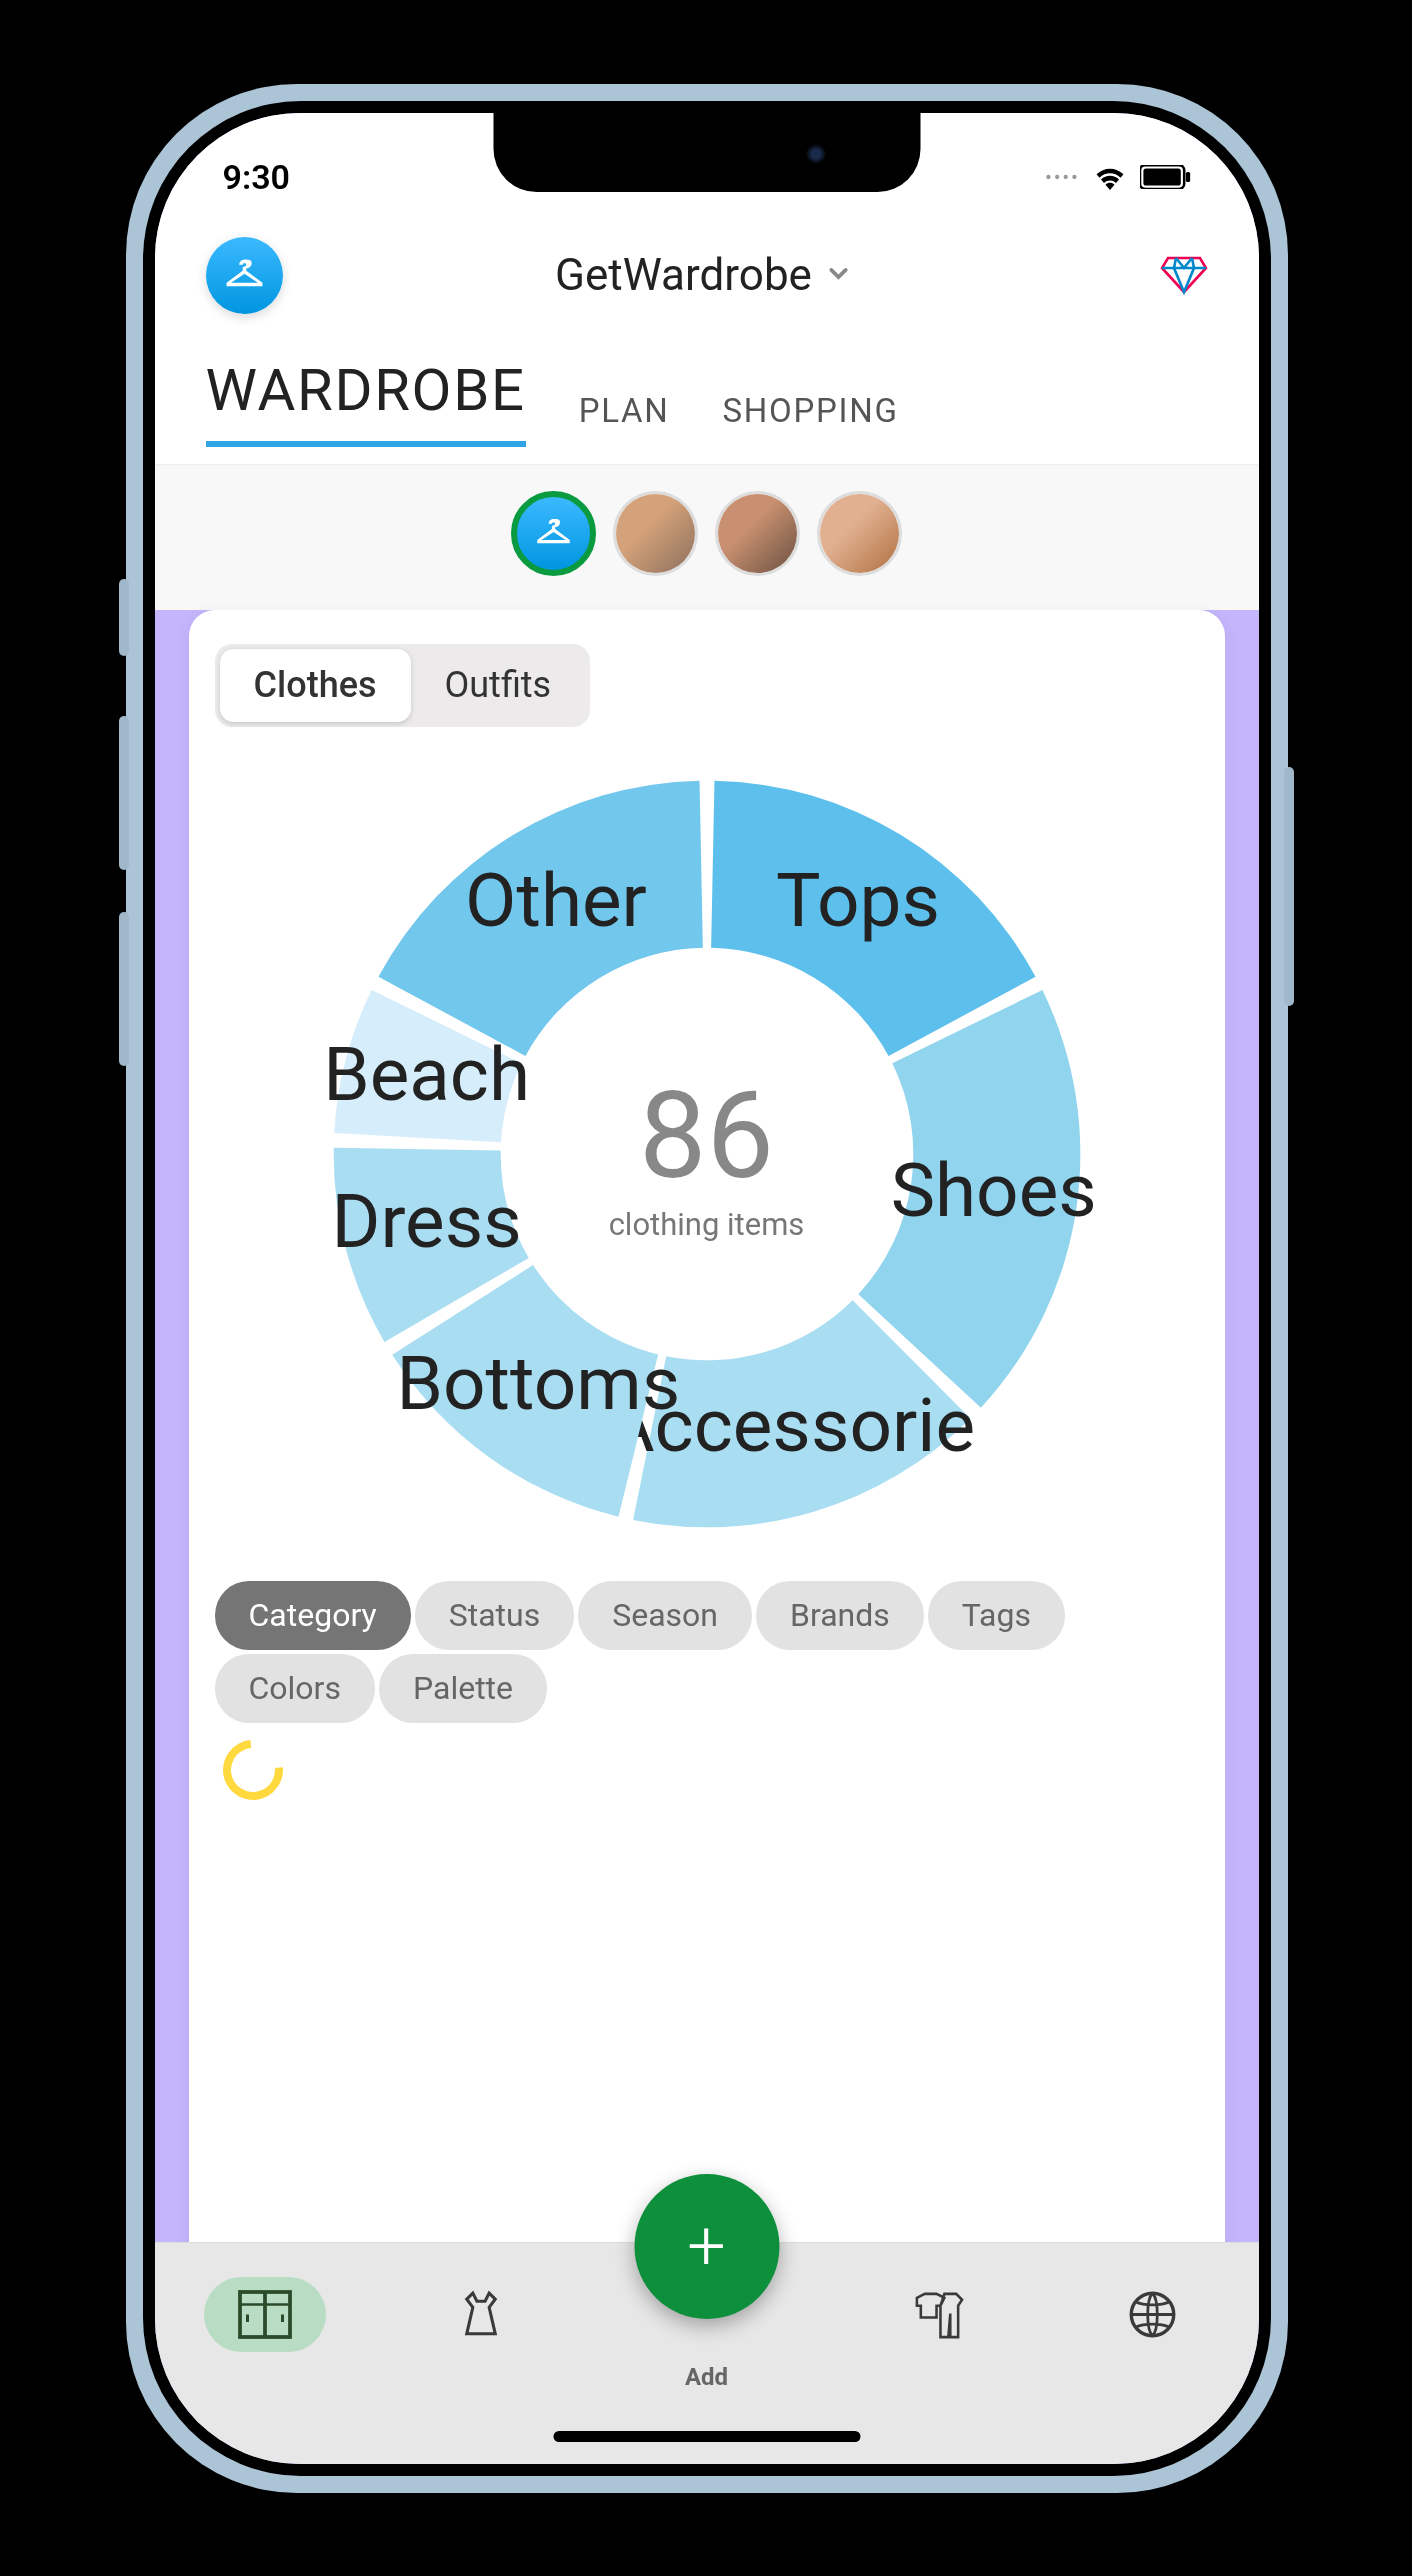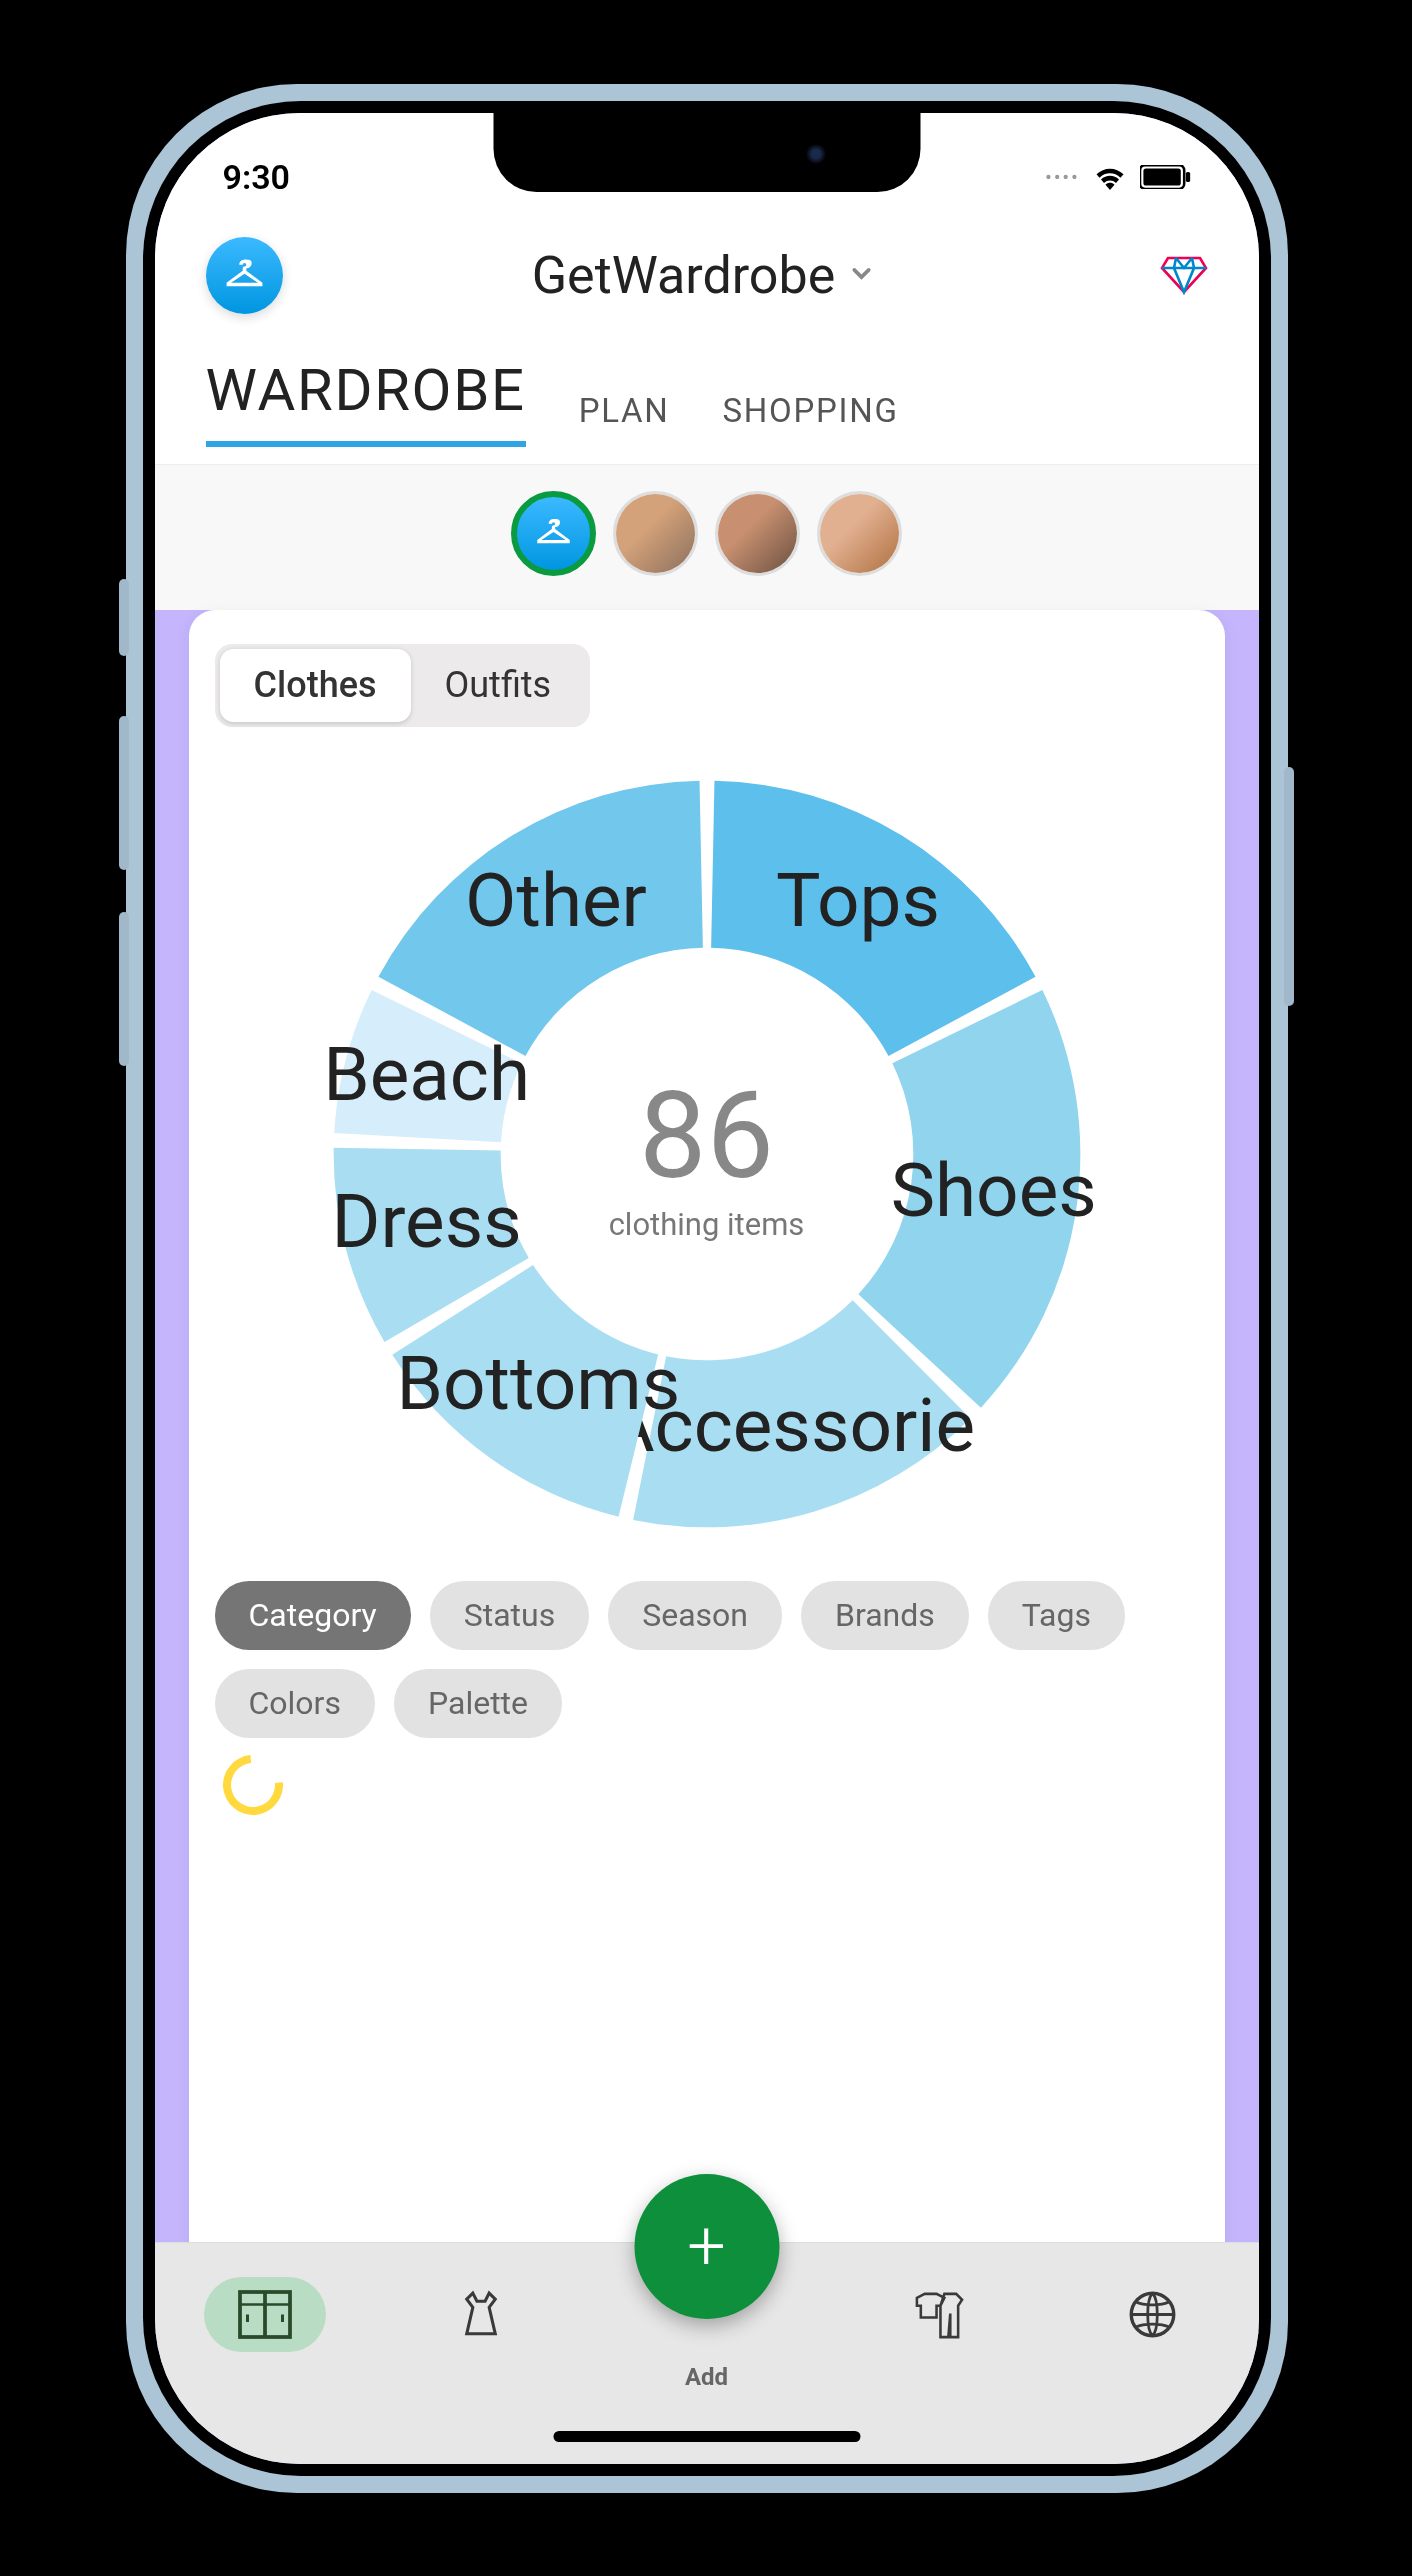--- a/index.html
+++ b/index.html
@@ -78,21 +78,21 @@
     align-items: center;
     gap: 26px;
   }
   .app-logo {
     width: 77px; height: 77px; border-radius: 50%;
     background: linear-gradient(180deg,#3bb9ff,#0096e0);
     display:flex;align-items:center;justify-content:center;
     box-shadow: 0 3.4px 10.2px rgba(0,0,0,0.15);
   }
   .app-title-wrap { display:flex; align-items:center; gap:12px; flex:1; justify-content:center; margin-left:-34px;}
-  .app-title { font-size: 52px; font-weight: 400; color:#222; }
+  .app-title { font-size: 44px; font-weight: 400; color:#222; }
   .chevron-down { color:#888; }
   .gem-icon { margin-left:auto; }
   .main-tabs {
     background:#fff;
     padding: 8.5px 51px 17px;
     display:flex; gap:53px; align-items:flex-end;
     border-bottom: 0.9px solid #eee;
   }
   .main-tab { font-size:33px; letter-spacing:1.7px; color:#555; padding-bottom:17px; cursor:pointer;}
   .main-tab.active { font-size:58px; font-weight:400; color:#222; border-bottom:6.8px solid #2fa4e7; letter-spacing:1.7px;}
@@ -126,21 +126,21 @@
   .seg-btn.active { background:#fff; box-shadow:0 1.7px 5.1px rgba(0,0,0,0.15); font-weight:500;}
   .donut-wrap { position:relative; width:100%; display:flex; justify-content:center; margin:17px 0 34px;}
   .donut-wrap svg { width:786px; height:786px; }
   .donut-center {
     position:absolute; top:50%; left:50%; transform:translate(-50%,-50%);
     text-align:center;
   }
   .donut-number { font-size:120px; color:#888; font-weight:400;}
   .donut-label { font-size:31px; color:#777; }
   .slice-label { font-size:38px; fill:#222; text-anchor:middle; dominant-baseline:middle;}
-  .chips { display:flex; flex-wrap:wrap; gap:19px; }
+  .chips { display:flex; flex-wrap:wrap; gap:4px; }
   .chip { background:#e2e2e2; color:#666; padding:15.4px 34px; border-radius:34px; font-size:32px; cursor:pointer;}
   .chip.active { background:#757575; color:#fff; }
   .bottom-nav {
     position:absolute; bottom:0; left:0; right:0;
     height:222px; background:#e7e7e7;
     display:flex; justify-content:space-around; align-items:flex-start;
     padding-top:34px;
     border-top:0.9px solid #ddd;
   }
   .nav-item { display:flex; flex-direction:column; align-items:center; gap:6.8px; color:#4a5a4a; cursor:pointer;}

